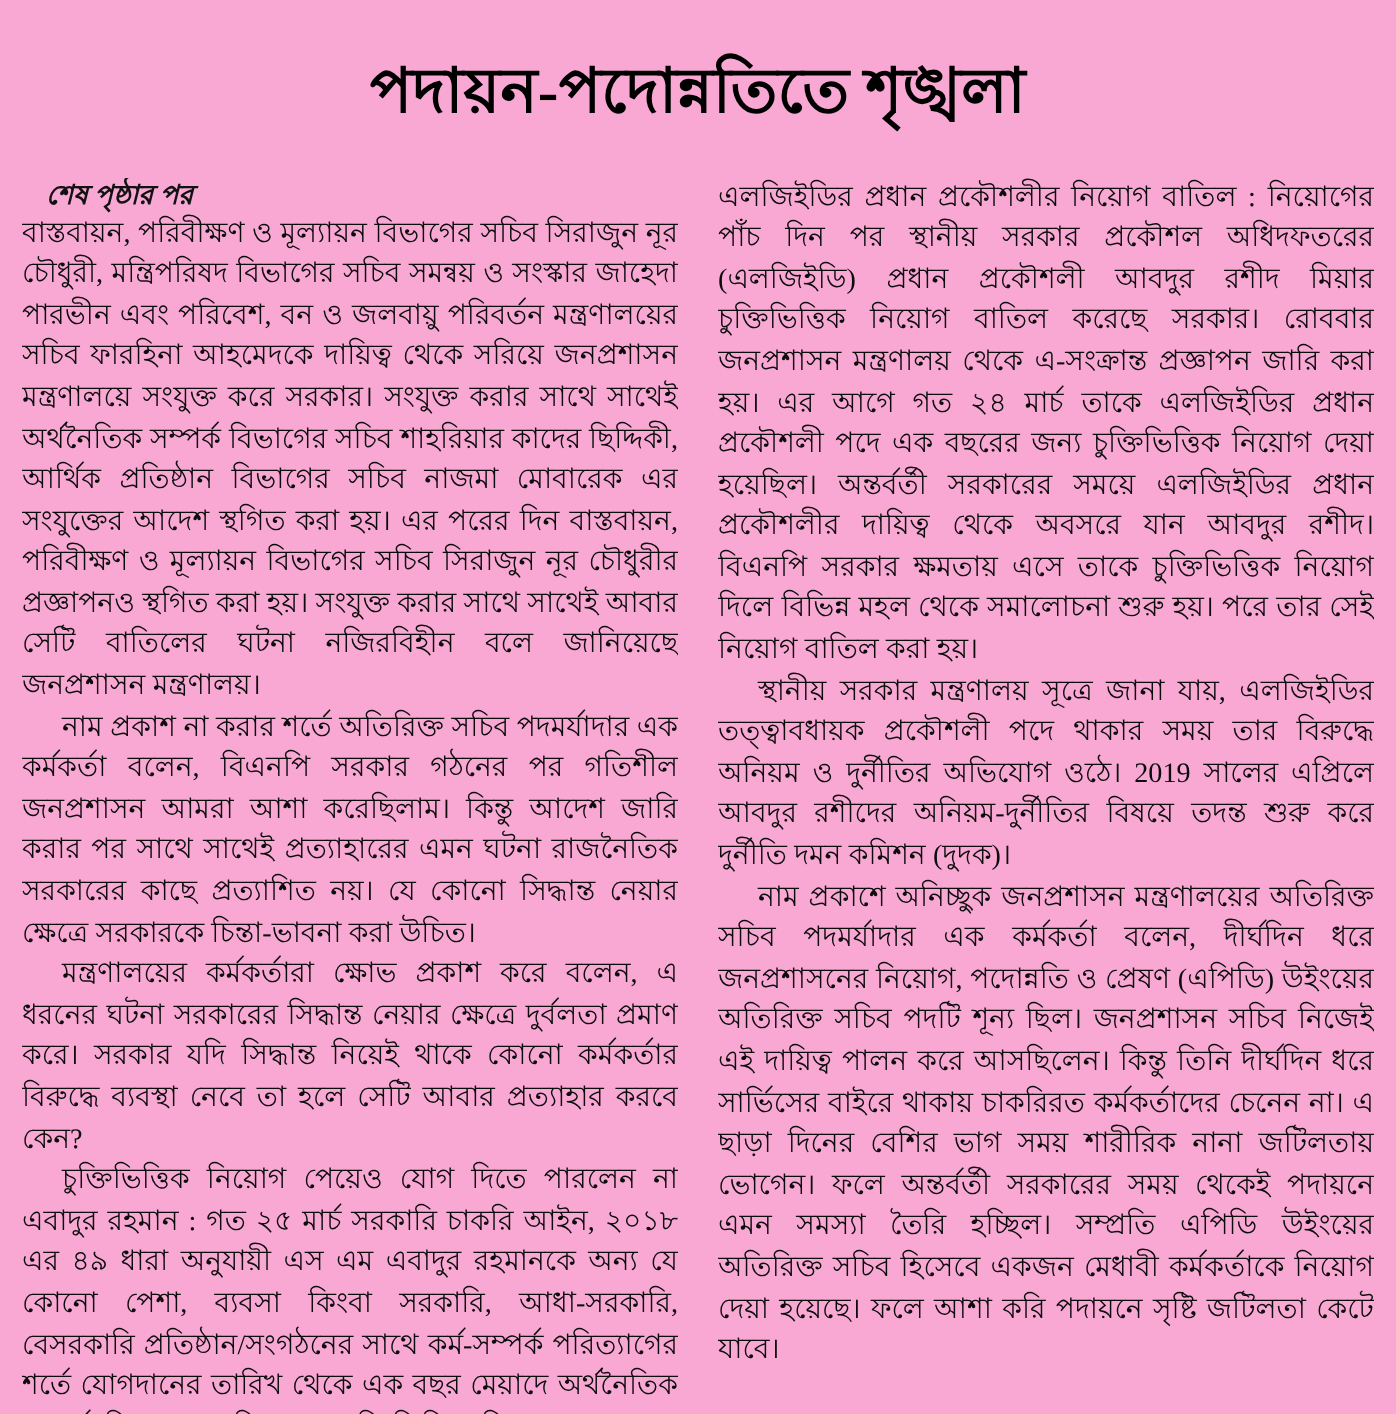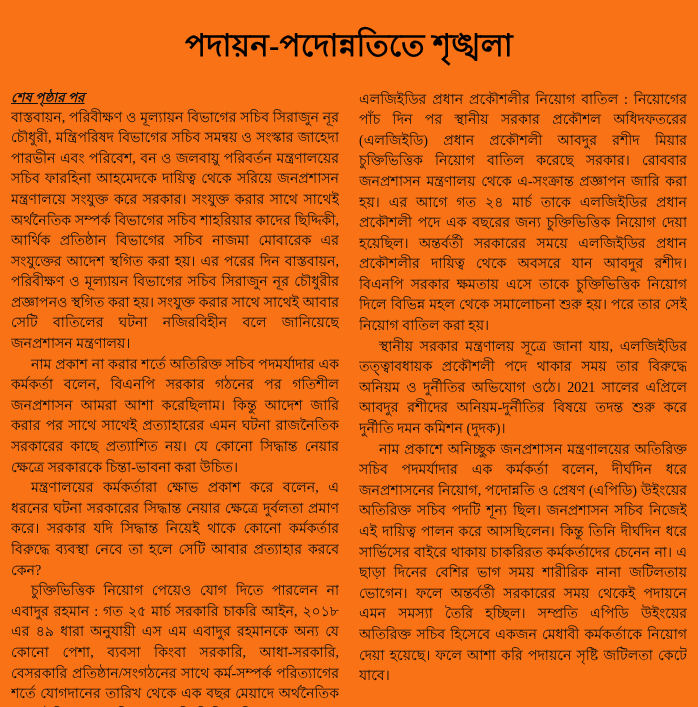--- a/index.html
+++ b/index.html
@@ -11,21 +11,21 @@
     width: 698px;
     height: 707px;
     overflow: hidden;
     font-family: "Liberation Serif", "DejaVu Serif", serif;
     color: #0a0a0a;
   }
   #page {
     position: relative;
     width: 698px;
     height: 707px;
-    background: #f97316;
+    background: #f9a8d4;
     box-sizing: border-box;
   }
 
   
   .headline-wrap {
     width: 698px;
     text-align: center;
     padding-top: 6px;
     padding-bottom: 3px;
   }
@@ -56,23 +56,22 @@
   }
   .col.left {
     margin-right: 20px;
   }
 
   .kicker {
     font-weight: bold;
     font-style: italic;
     font-size: 13.5px;
     line-height: 17px;
-    margin: 0 0 1px 0;
+    margin: 0 0 1px 12px;
     color: #121212;
-    text-decoration: underline;
   }
 
   .para {
     margin: 0;
     font-size: 14.1px;
     line-height: 20.6px;
     text-align: justify;
     text-justify: inter-word;
     word-spacing: 0.1px;
     color: #0c0c0c;
@@ -110,20 +109,20 @@
 
       <p class="para indent">মন্ত্রণালয়ের কর্মকর্তারা ক্ষোভ প্রকাশ করে বলেন, এ ধরনের ঘটনা সরকারের সিদ্ধান্ত নেয়ার ক্ষেত্রে দুর্বলতা প্রমাণ করে। সরকার যদি সিদ্ধান্ত নিয়েই থাকে কোনো কর্মকর্তার বিরুদ্ধে ব্যবস্থা নেবে তা হলে সেটি আবার প্রত্যাহার করবে কেন?</p>
 
       <p class="para indent"><span class="subhead">চুক্তিভিত্তিক নিয়োগ পেয়েও যোগ দিতে পারলেন না এবাদুর রহমান : </span><span>গত ২৫ মার্চ সরকারি চাকরি আইন, ২০১৮ এর ৪৯ ধারা অনুযায়ী এস এম এবাদুর রহমানকে অন্য যে কোনো পেশা, ব্যবসা কিংবা সরকারি, আধা-সরকারি, বেসরকারি প্রতিষ্ঠান/সংগঠনের সাথে কর্ম-সম্পর্ক পরিত্যাগের শর্তে যোগদানের তারিখ থেকে এক বছর মেয়াদে অর্থনৈতিক সম্পর্ক বিভাগের সচিব পদে চুক্তিভিত্তিক নিয়োগ দেয়া হয়। এই প্রজ্ঞাপনের আগে আওয়ামী সুবিধাভোগী অর্থনৈতিক সম্পর্ক বিভাগের সচিব</span></p>
     </div>
 
     <div class="col right">
 
       <p class="para indent"><span class="subhead">এলজিইডির প্রধান প্রকৌশলীর নিয়োগ বাতিল : </span><span>নিয়োগের পাঁচ দিন পর স্থানীয় সরকার প্রকৌশল অধিদফতরের (এলজিইডি) প্রধান প্রকৌশলী আবদুর রশীদ মিয়ার চুক্তিভিত্তিক নিয়োগ বাতিল করেছে সরকার। রোববার জনপ্রশাসন মন্ত্রণালয় থেকে এ-সংক্রান্ত প্রজ্ঞাপন জারি করা হয়। এর আগে গত ২৪ মার্চ তাকে এলজিইডির প্রধান প্রকৌশলী পদে এক বছরের জন্য চুক্তিভিত্তিক নিয়োগ দেয়া হয়েছিল। অন্তর্বর্তী সরকারের সময়ে এলজিইডির প্রধান প্রকৌশলীর দায়িত্ব থেকে অবসরে যান আবদুর রশীদ। বিএনপি সরকার ক্ষমতায় এসে তাকে চুক্তিভিত্তিক নিয়োগ দিলে বিভিন্ন মহল থেকে সমালোচনা শুরু হয়। পরে তার সেই নিয়োগ বাতিল করা হয়।</span></p>
 
-      <p class="para indent">স্থানীয় সরকার মন্ত্রণালয় সূত্রে জানা যায়, এলজিইডির তত্ত্বাবধায়ক প্রকৌশলী পদে থাকার সময় তার বিরুদ্ধে অনিয়ম ও দুর্নীতির অভিযোগ ওঠে। 2021 সালের এপ্রিলে আবদুর রশীদের অনিয়ম-দুর্নীতির বিষয়ে তদন্ত শুরু করে দুর্নীতি দমন কমিশন (দুদক)।</p>
+      <p class="para indent">স্থানীয় সরকার মন্ত্রণালয় সূত্রে জানা যায়, এলজিইডির তত্ত্বাবধায়ক প্রকৌশলী পদে থাকার সময় তার বিরুদ্ধে অনিয়ম ও দুর্নীতির অভিযোগ ওঠে। 2019 সালের এপ্রিলে আবদুর রশীদের অনিয়ম-দুর্নীতির বিষয়ে তদন্ত শুরু করে দুর্নীতি দমন কমিশন (দুদক)।</p>
 
       <p class="para indent">নাম প্রকাশে অনিচ্ছুক জনপ্রশাসন মন্ত্রণালয়ের অতিরিক্ত সচিব পদমর্যাদার এক কর্মকর্তা বলেন, দীর্ঘদিন ধরে জনপ্রশাসনের নিয়োগ, পদোন্নতি ও প্রেষণ (এপিডি) উইংয়ের অতিরিক্ত সচিব পদটি শূন্য ছিল। জনপ্রশাসন সচিব নিজেই এই দায়িত্ব পালন করে আসছিলেন। কিন্তু তিনি দীর্ঘদিন ধরে সার্ভিসের বাইরে থাকায় চাকরিরত কর্মকর্তাদের চেনেন না। এ ছাড়া দিনের বেশির ভাগ সময় শারীরিক নানা জটিলতায় ভোগেন। ফলে অন্তর্বর্তী সরকারের সময় থেকেই পদায়নে এমন সমস্যা তৈরি হচ্ছিল। সম্প্রতি এপিডি উইংয়ের অতিরিক্ত সচিব হিসেবে একজন মেধাবী কর্মকর্তাকে নিয়োগ দেয়া হয়েছে। ফলে আশা করি পদায়নে সৃষ্টি জটিলতা কেটে যাবে।</p>
     </div>
 
   </div>
 
 </div>
 
 </body></html>

